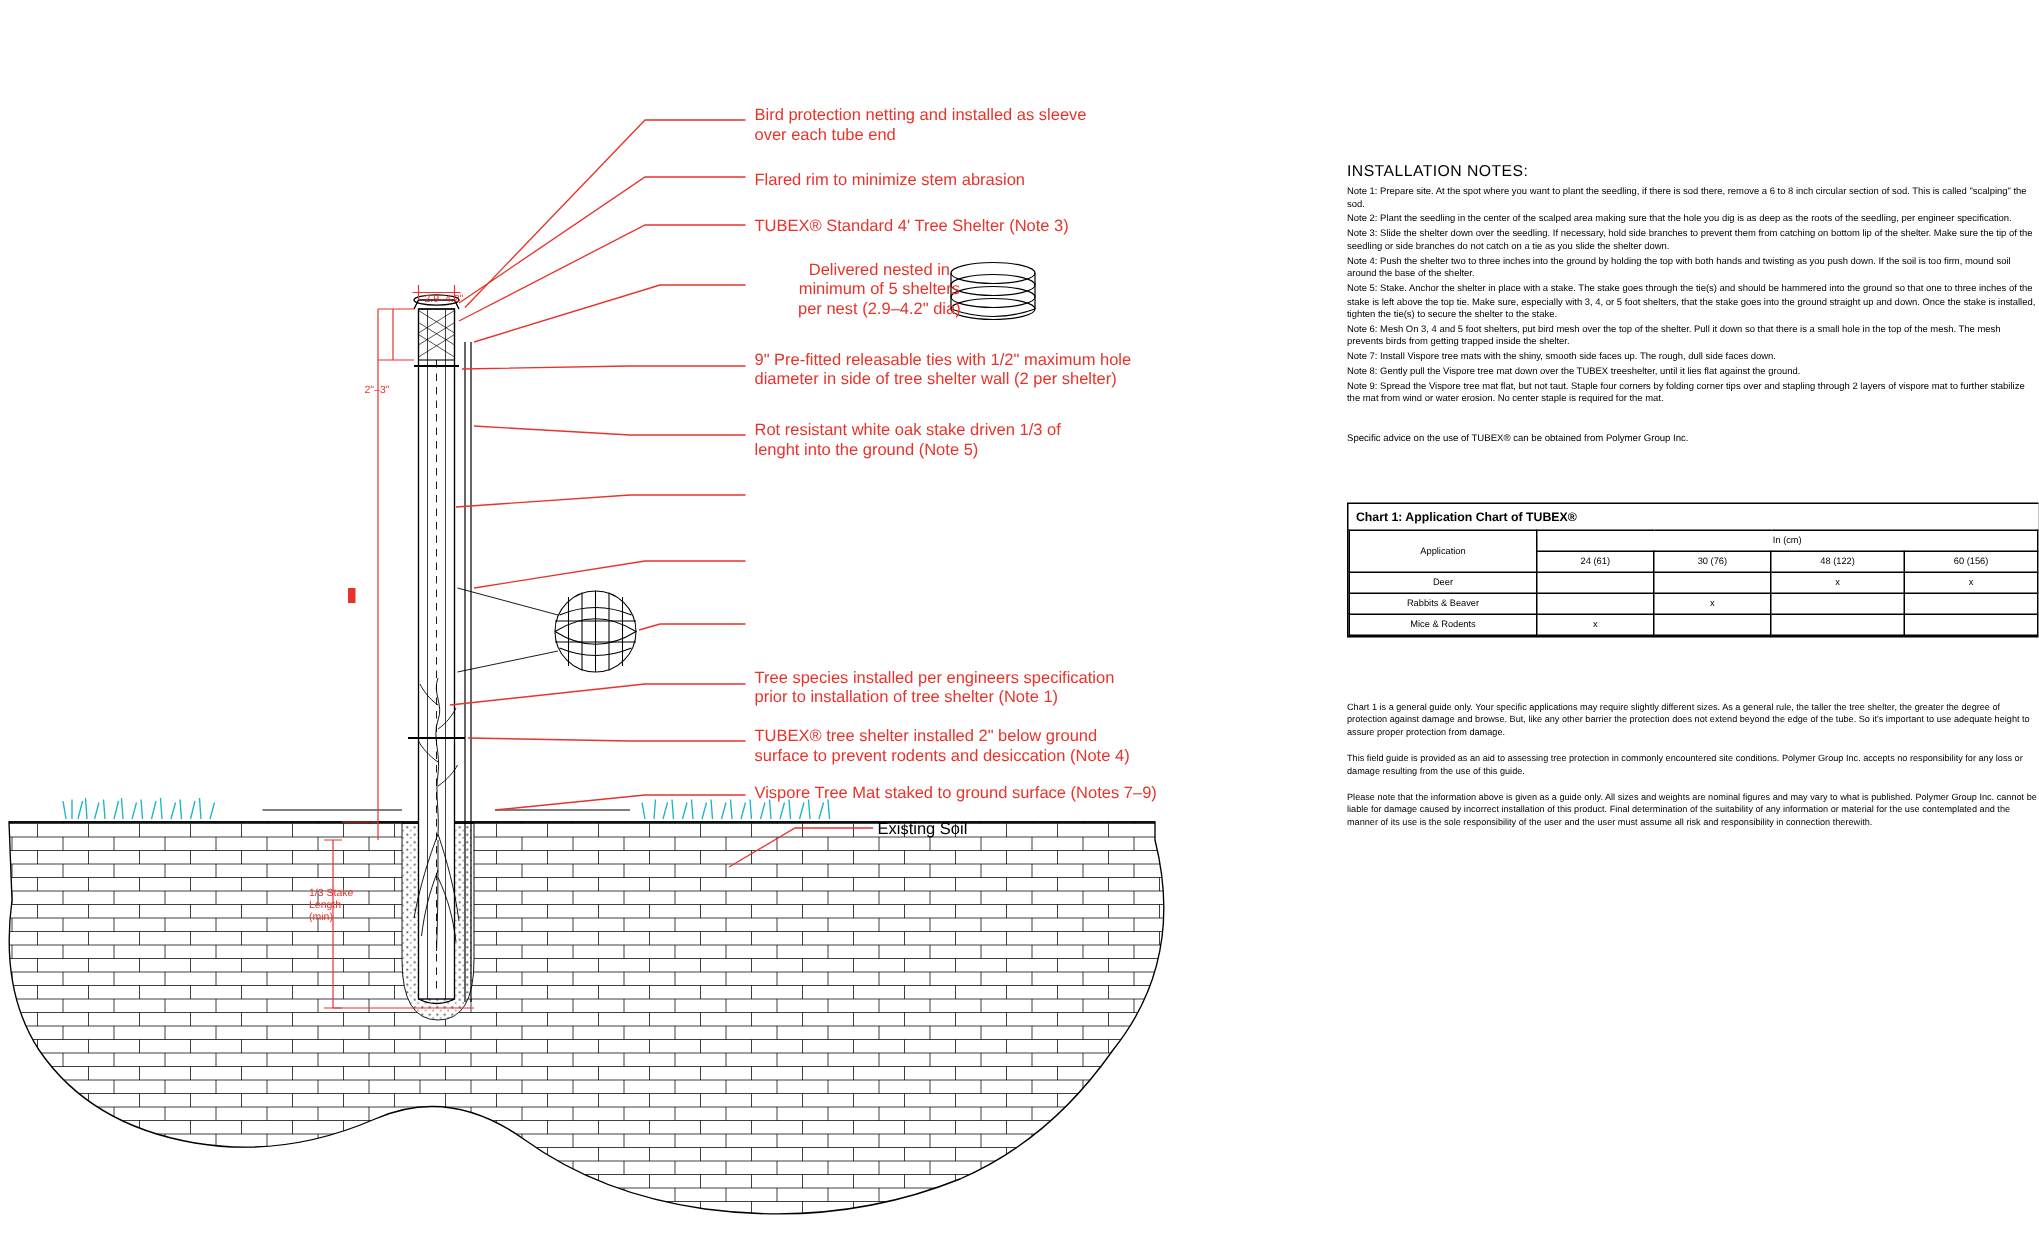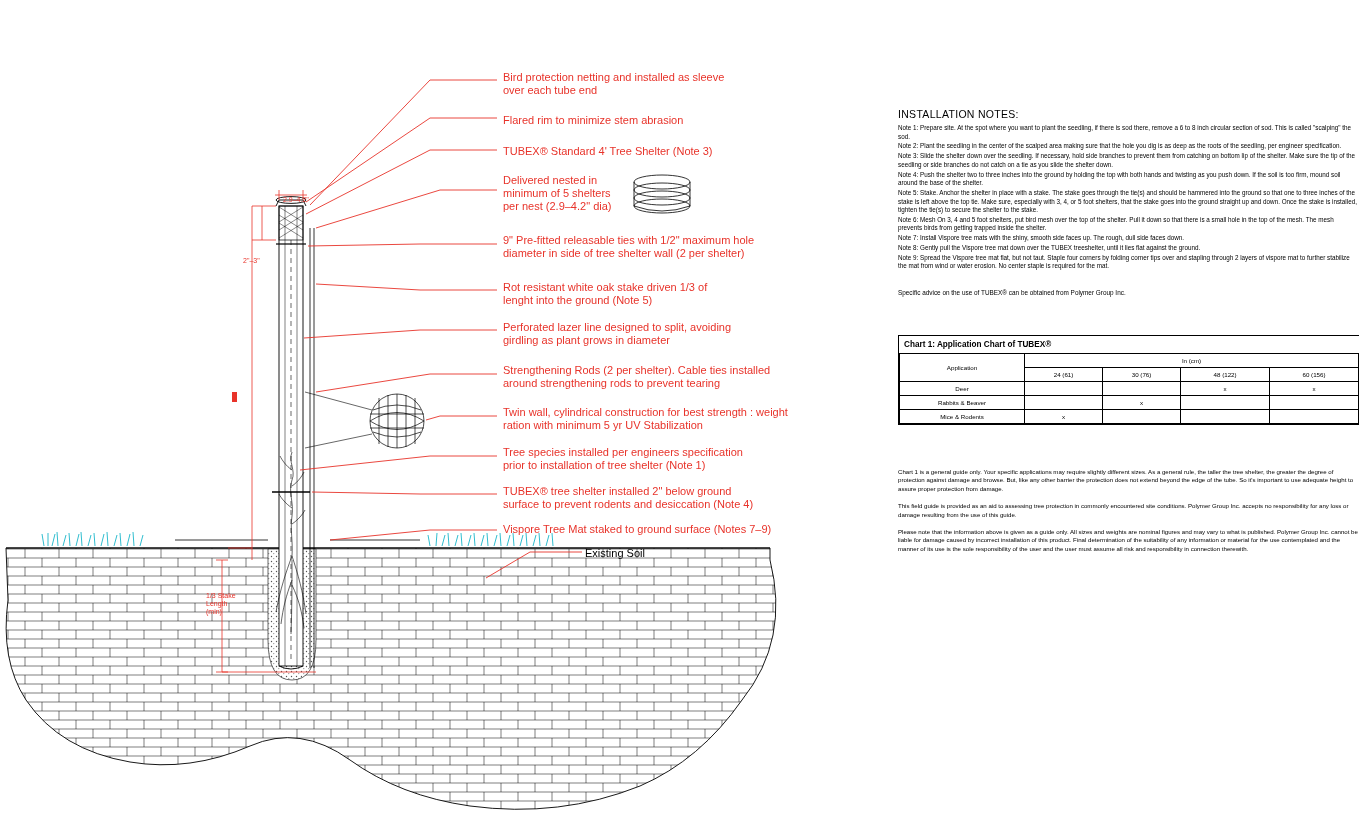--- a/index.html
+++ b/index.html
@@ -133,33 +133,27 @@
       <path d="M252 548 L252 560"></path>
     </g>
     <rect x="232" y="392" width="5" height="10" fill="#e8332a"></rect>
 
   </svg>
 
   <div class="callout" style="left:503px;top:71px;">Bird protection netting and installed as sleeve
 over each tube end</div>
   <div class="callout" style="left:503px;top:114px;">Flared rim to minimize stem abrasion</div>
   <div class="callout" style="left:503px;top:145px;">TUBEX® Standard 4' Tree Shelter (Note 3)</div>
-  <div class="callout" style="left:503px;top:174px;">Delivered nested in
+  <div class="callout" style="left:532px;top:174px;text-align:center;">Delivered nested in
 minimum of 5 shelters
 per nest (2.9–4.2" dia)</div>
   <div class="callout" style="left:503px;top:234px;">9" Pre-fitted releasable ties with 1/2" maximum hole
 diameter in side of tree shelter wall (2 per shelter)</div>
   <div class="callout" style="left:503px;top:281px;">Rot resistant white oak stake driven 1/3 of
 lenght into the ground (Note 5)</div>
-  <div class="callout" style="left:503px;top:321px;">Perforated lazer line designed to split, avoiding
-girdling as plant grows in diameter</div>
-  <div class="callout" style="left:503px;top:364px;">Strengthening Rods (2 per shelter).  Cable ties installed
-around strengthening rods to prevent tearing</div>
-  <div class="callout" style="left:503px;top:406px;">Twin wall, cylindrical construction for best strength : weight
-ration with minimum 5 yr UV Stabilization</div>
   <div class="callout" style="left:503px;top:446px;">Tree species installed per engineers specification
 prior to installation of tree shelter (Note 1)</div>
   <div class="callout" style="left:503px;top:485px;">TUBEX® tree shelter installed 2" below ground
 surface to prevent rodents and desiccation (Note 4)</div>
   <div class="callout" style="left:503px;top:523px;">Vispore Tree Mat staked to ground surface (Notes 7–9)</div>
   <div class="callout black" style="left:585px;top:547px;">Existing Soil</div>
 
   <div class="dimtext" style="left:283px;top:196px;">2.9–4.2"</div>
   <div class="dimtext" style="left:243px;top:257px;">2"–3"</div>
   <div class="dimtext" style="left:206px;top:592px;">1/3 Stake

